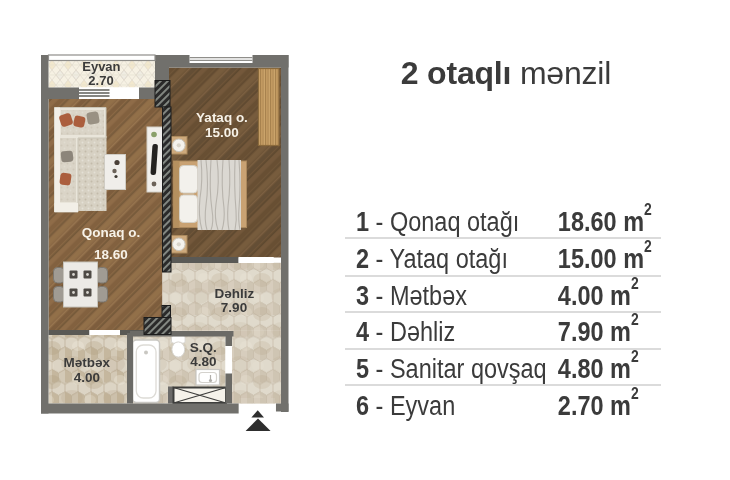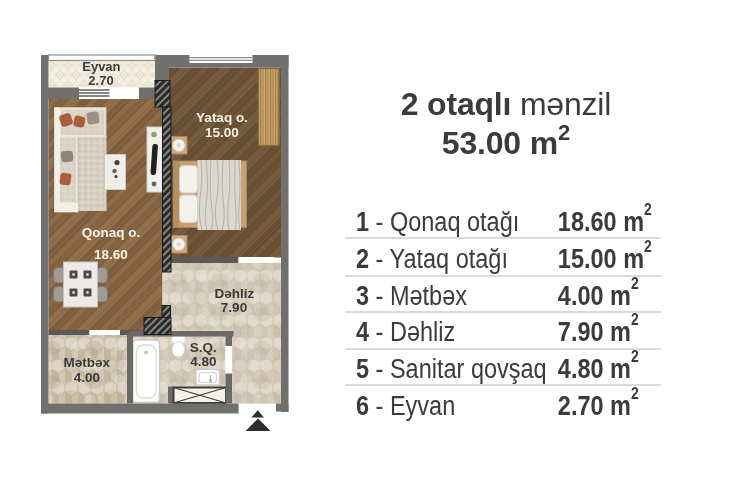--- a/index.html
+++ b/index.html
@@ -1,19 +1,19 @@
 <!DOCTYPE html>
 <html><head>
 <meta charset="utf-8">
 <style>
   html,body{margin:0;padding:0;}
   body{width:730px;height:480px;background:#ffffff;position:relative;overflow:hidden;
        font-family:"Liberation Sans", sans-serif;}
   #plan{position:absolute;left:0;top:0;}
-  .title{position:absolute;left:340px;top:85px;width:332px;text-align:center;
+  .title{position:absolute;left:340px;top:54px;width:332px;text-align:center;
          color:#3b3b3b;font-size:32px;line-height:38.5px;letter-spacing:-0.2px;}
   .title b{font-weight:700;}
   .t2{font-weight:700;}
   sup.big{font-size:22px;line-height:0;position:relative;top:-2px;letter-spacing:0;}
   .rows{position:absolute;left:0;top:0;}
   .row{position:absolute;left:356px;width:346px;color:#3b3b3b;font-size:27px;
        white-space:nowrap;transform:scaleX(0.87);transform-origin:0 0;}
   .row .nm{font-weight:700;}
   .row .val{position:absolute;left:232px;top:0;font-weight:700;}
   .row sup{font-size:16px;line-height:0;position:relative;top:-6px;}
@@ -306,21 +306,21 @@
   <text x="203.3" y="352" font-size="13.5">S.Q.</text>
   <text x="203.3" y="365.5" font-size="13.5">4.80</text>
 </g>
 
 <g font-family="Liberation Sans, sans-serif" font-weight="700" fill="#3b3b3b" text-anchor="middle">
   <text x="86.8" y="367" font-size="13.5">Mətbəx</text>
   <text x="86.8" y="382" font-size="13.5">4.00</text>
 </g>
 </svg>
 
-<div class="title"><b>2 otaqlı</b> mənzil<br><span class="t2">53.00 m<sup class="big">2</sup></span></div>
+<div class="title"><b>2 otaqlı</b> mənzil<br></div>
 
 <div class="rows">
 
   <div class="row" style="top:207px;"><span class="nm">1</span> - Qonaq otağı<span class="val">18.60 m<sup>2</sup></span></div>
 
   <div class="sep" style="top:237px;"></div>
 
   <div class="row" style="top:243.8px;"><span class="nm">2</span> - Yataq otağı<span class="val">15.00 m<sup>2</sup></span></div>
 
   <div class="sep" style="top:274.5px;"></div>

